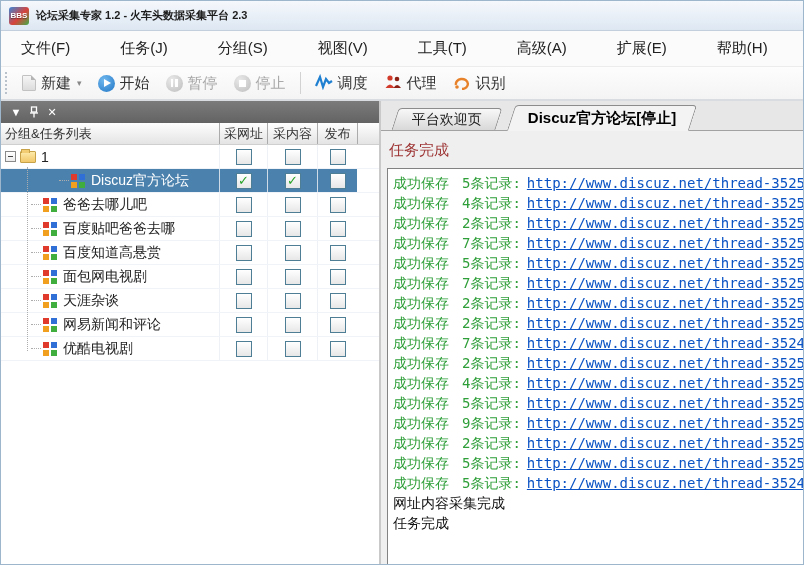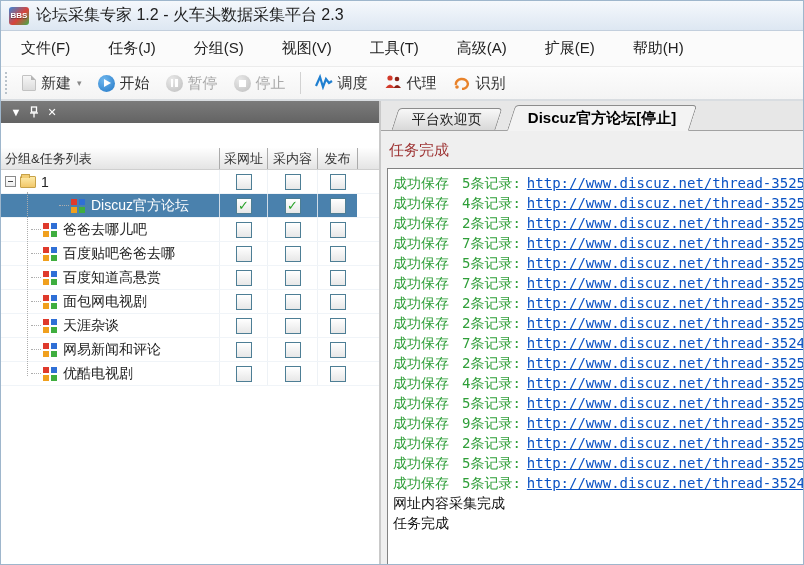--- a/index.html
+++ b/index.html
@@ -9,25 +9,25 @@
          --heading-red:#9e3434; --check-green:#28a228; }
   .window { width:804px; height:565px; display:flex; flex-direction:column; border:1px solid #9eb6cc; }
 
   
   .titlebar { height:30px; flex:0 0 30px; display:flex; align-items:center; gap:7px; padding:0 8px;
               background:linear-gradient(#f5f8fc,#dde7f2); border-bottom:1px solid #c3cfdd; }
   .appicon { width:20px; height:18px; border-radius:3px; flex:0 0 20px;
              background:linear-gradient(135deg,#3b86d8 0%,#d8433a 55%,#3fae49 100%);
              color:#fff; font-size:8px; font-weight:bold; display:flex; align-items:center; justify-content:center;
              text-shadow:0 1px 1px rgba(0,0,0,.4); }
-  .apptitle { font-size:16px; font-weight:400; color:#1d1d1d; }
+  .apptitle { font-size:11px; font-weight:700; color:#1d1d1d; }
 
   
   .menubar { height:36px; flex:0 0 36px; background:#fbfbfb; display:flex; align-items:center;
-             padding-left:6px; border-bottom:1px solid #ececec; }
+             padding-left:6px; border-bottom:1px solid #ececec;gap:12px; }
   .menu-item { font-size:15px; color:#222; padding:7px 14px; margin-right:10px; cursor:default; }
 
   
   .toolbar { height:34px; flex:0 0 34px; background:linear-gradient(#fdfdfd,#f4f4f4);
              border-bottom:2px solid #d9dde1; display:flex; align-items:center; padding-left:0; }
   .grip { width:5px; height:22px; margin:0 4px; border-left:2px dotted #b9c2ca; }
   .tbtn { display:flex; align-items:center; gap:5px; padding:4px 8px; font-size:15px; color:#333; cursor:default; }
   .tbtn.disabled { color:#a9a9a9;text-align:right; }
   .tbtn .caret { font-size:9px; color:#888; margin-left:1px; }
   .tsep { width:1px; height:22px; background:#d2d2d2; margin:0 6px; }
@@ -44,21 +44,21 @@
   
   .main { flex:1; display:flex; min-height:0; background:#ececec; }
 
   
   .left { width:380px; flex:0 0 380px; display:flex; flex-direction:column; background:#fff; border-right:2px solid #c9c9c9; }
   .panel-title { height:22px; flex:0 0 22px; background:linear-gradient(#7b7b7b,#636363); color:#f2f2f2;
                  display:flex; align-items:center; font-size:13px; padding:0 6px; }
   .panel-title .t { flex:1; }
   .pt-btn { width:18px; height:16px; display:flex; align-items:center; justify-content:center; color:#fff; font-size:11px; cursor:default; }
   .cols { height:22px; flex:0 0 22px; display:grid; grid-template-columns:218px 48px 50px 40px 1fr;
-          background:linear-gradient(#fefefe,#e4e4e4); border-bottom:1px solid #cfcfcf; font-size:13px; color:#333;margin-top:25px; }
+          background:linear-gradient(#fefefe,#e4e4e4); border-bottom:1px solid #cfcfcf; font-size:13px; color:#333; }
   .cols > div { display:flex; align-items:center; padding:0 4px; }
   .cols > div + div { border-left:1px solid #ababab; justify-content:center; padding:0 2px; }
   .cols > div:last-child { border-left:1px solid #ababab; }
   .tree { flex:1; background:#fff; position:relative; overflow:hidden; }
   .treeline { position:absolute; left:26px; top:22px; height:184px; border-left:1px dotted #adadad; }
   .trow { height:24px; display:grid; grid-template-columns:218px 48px 50px 40px 1fr; align-items:center;
           border-bottom:1px solid #f0f4f8; font-size:14px; }
   .trow .namecell { display:flex; align-items:center; height:100%; padding-left:4px; white-space:nowrap; overflow:hidden; }
   .trow .cbcell { display:flex; align-items:center; justify-content:center; height:100%; border-left:1px solid #eef2f6; }
   .trow.selected .namecell { background:var(--selected-row); color:#fff;padding-left:32px; }

